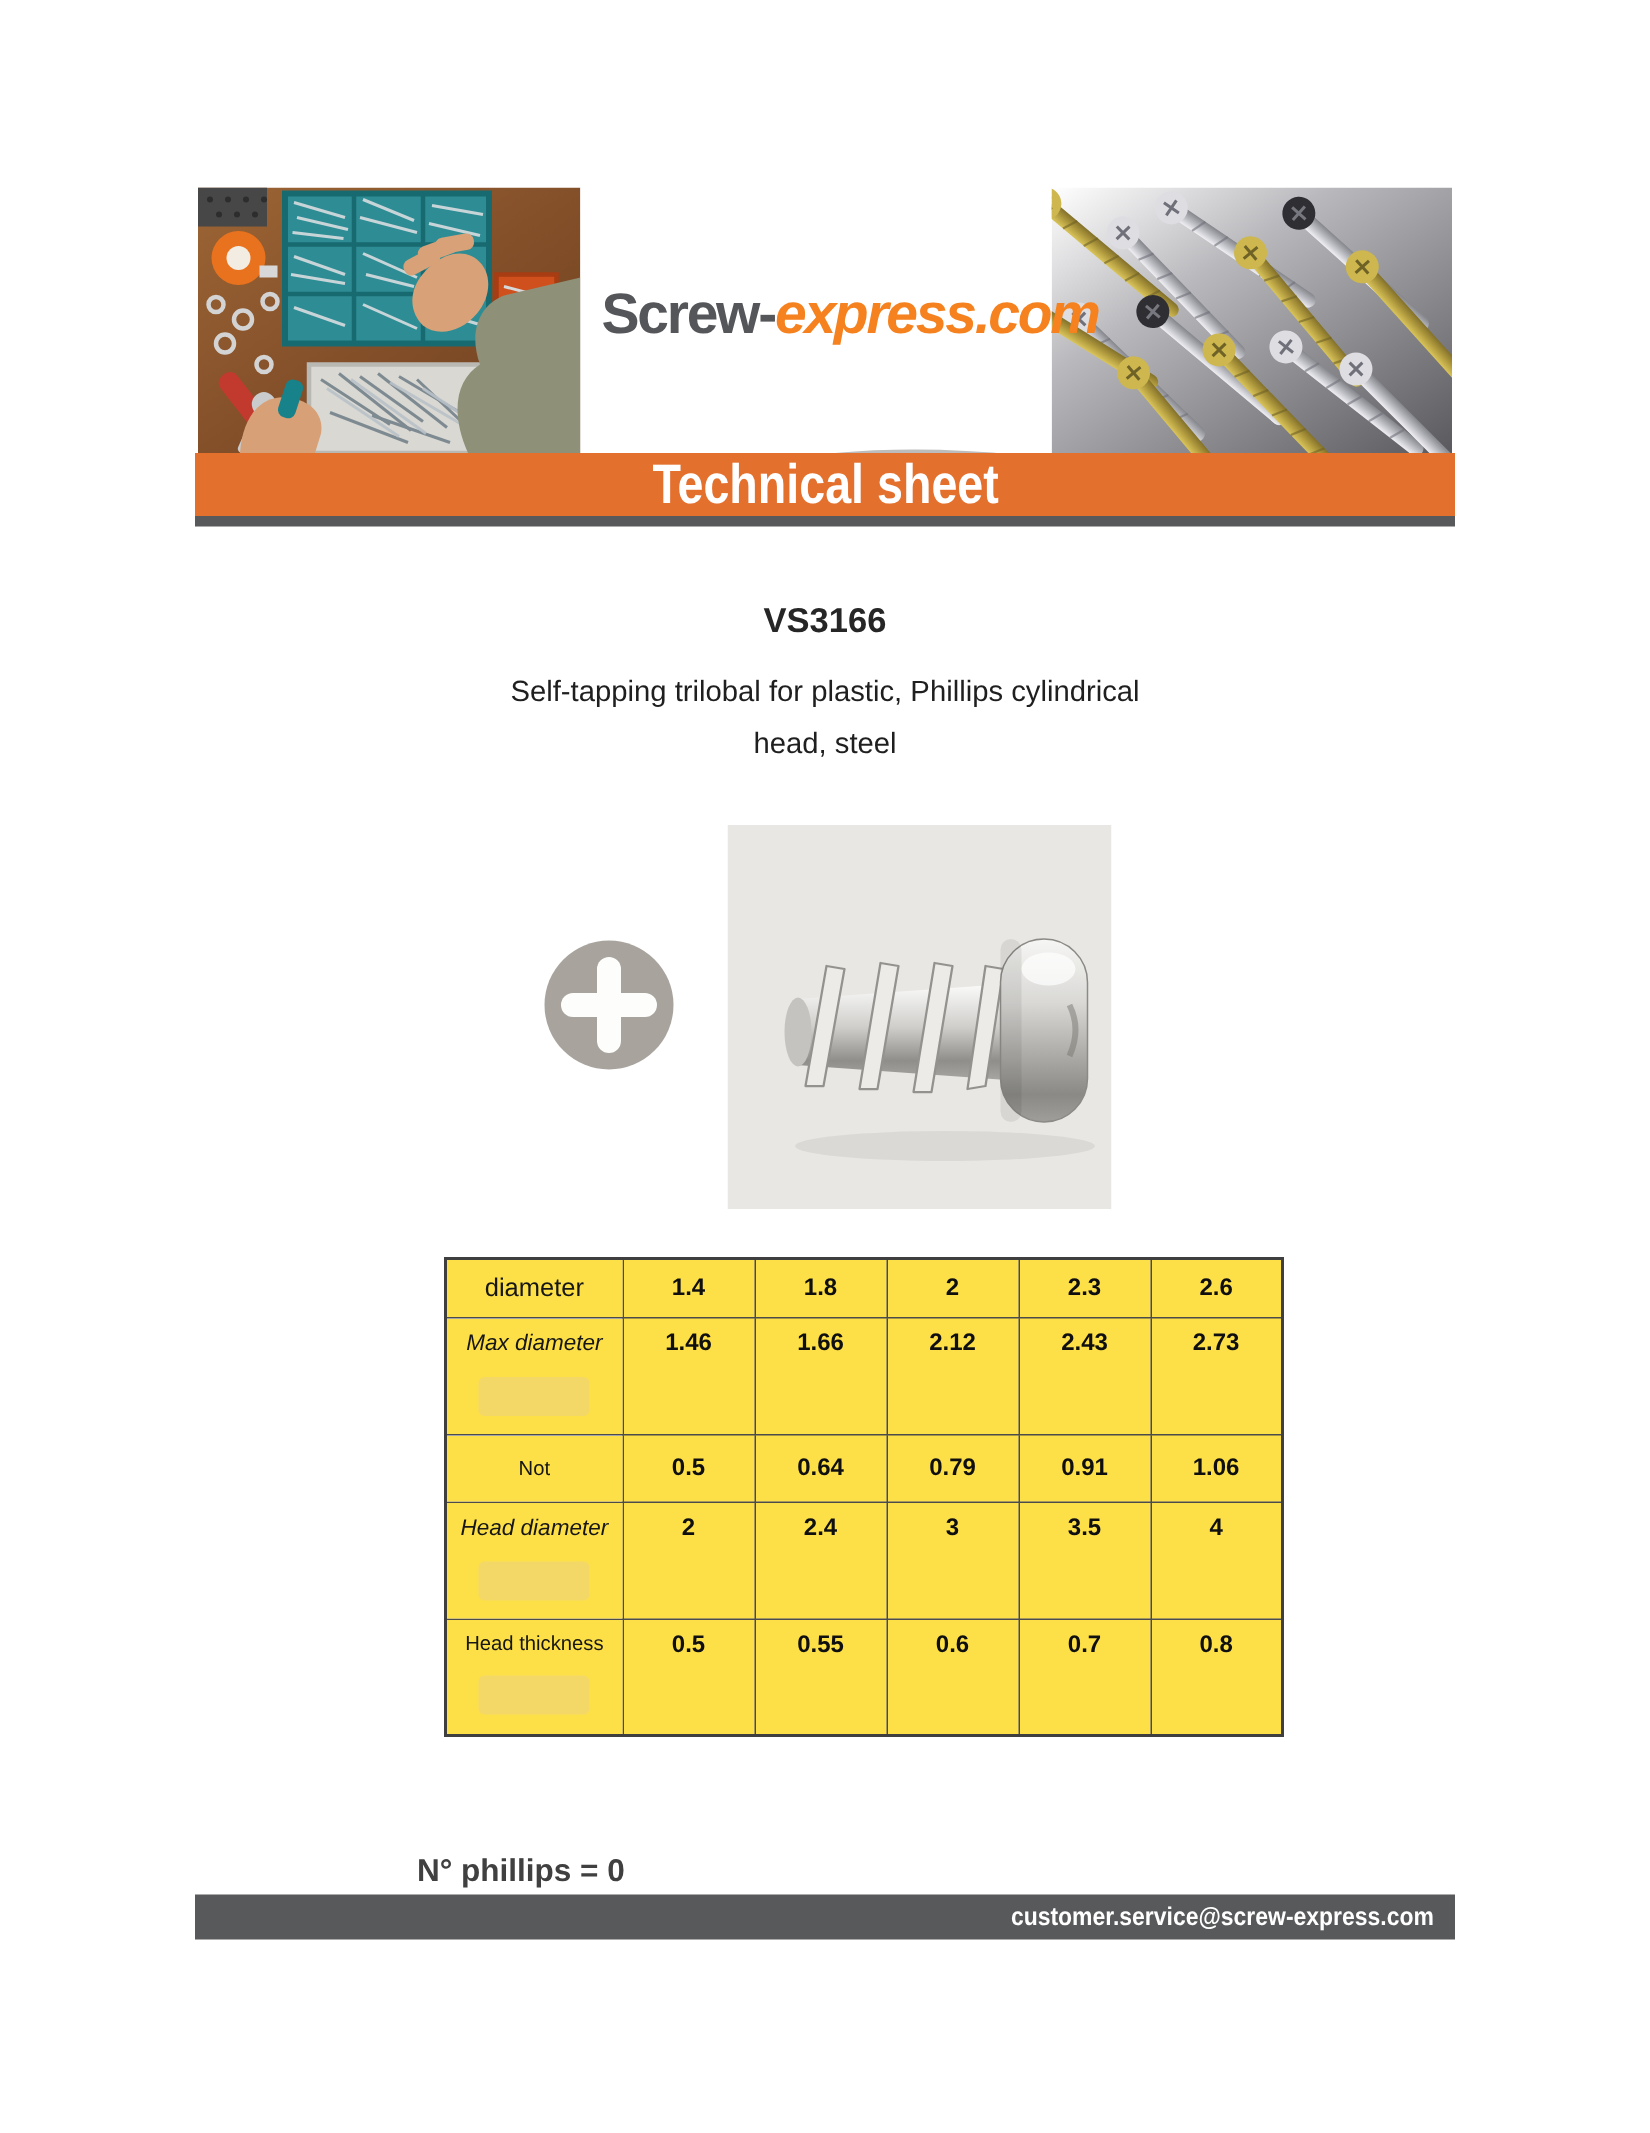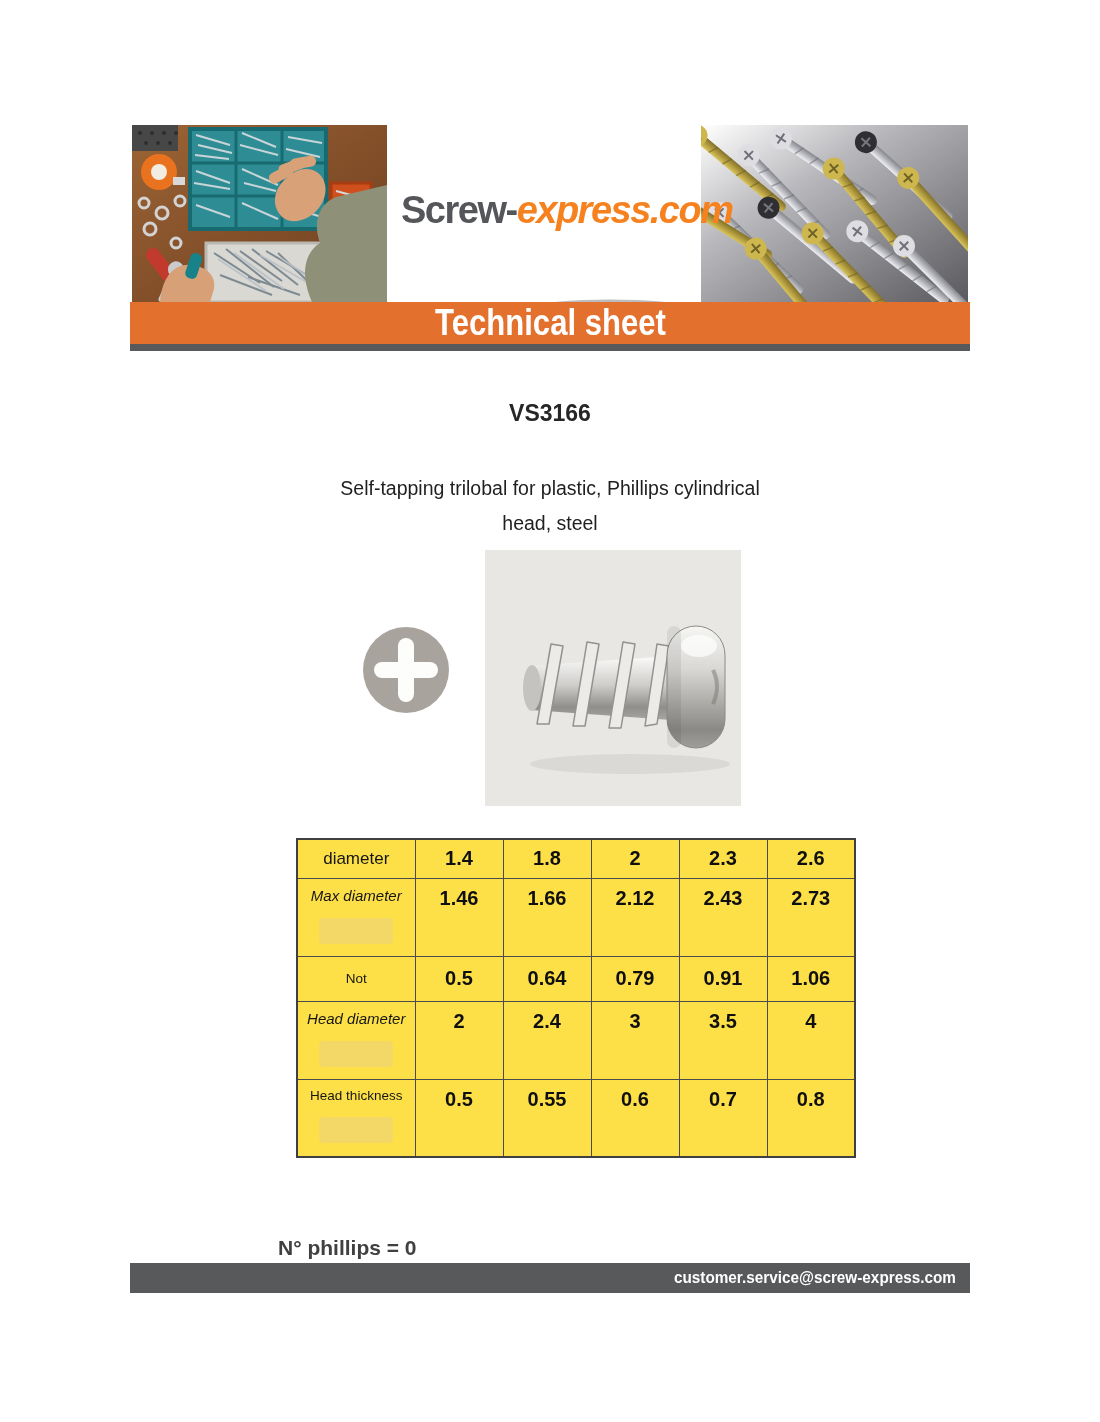--- a/index.html
+++ b/index.html
@@ -24,33 +24,33 @@
   .banner { position:absolute; left:130px; top:302px; width:840px; height:42px;
             background:#e4702e; display:flex; justify-content:center; }
   .banner-title { color:#ffffff; font-weight:bold; font-size:37px; letter-spacing:0px;
                   transform:scaleX(0.84); transform-origin:center; }
   .banner-underline { position:absolute; left:130px; top:344px; width:840px; height:7px; background:#58595b; }
 
   
   .product-code { position:absolute; left:130px; top:400px; width:840px; text-align:center;
                   font-size:23px; font-weight:bold; color:#262626; }
   .product-desc { position:absolute; left:130px; top:444px; width:840px; text-align:center;
-                  font-size:19.5px; line-height:35px; color:#1f1f1f;margin-top:27px; }
+                  font-size:19.5px; line-height:35px; color:#1f1f1f; }
 
   
   .phillips { position:absolute; left:361px; top:625px; width:90px; height:90px; }
   .screw-photo { position:absolute; left:485px; top:550px; width:256px; height:256px; }
   .phillips svg, .screw-photo svg { display:block; width:100%; height:100%; }
 
   
   .spec { position:absolute; left:296px; top:838px; border-collapse:collapse;
           border:2px solid #3f3f3f; table-layout:fixed; }
   .spec td { border:1px solid #4b4b4b; text-align:center; background:#fde047; }
   .spec .lbl { color:#161616; font-weight:normal; position:relative; }
-  .spec .val { font-weight:bold; font-size:20px; color:#0f0f0f; }
+  .spec .val { font-weight:bold; font-size:16px; color:#0f0f0f; }
   .r-short td { height:39px; vertical-align:middle; }
   .r-mid   td { height:45px; vertical-align:middle; }
   .r-tall  td { height:78px; vertical-align:top; padding-top:8px; }
   .fs17 { font-size:17px; }
   .fs15 { font-size:15px;font-style:italic; }
   .fs13 { font-size:13.5px; }
   .ghost { display:block; margin:14px auto 0; width:74px; height:26px;
            background:rgba(224,199,186,0.28); border-radius:4px; }
 
   .note { position:absolute; left:278px; top:1216px; font-size:21px; font-weight:bold; color:#404040;margin-top:20px; }

